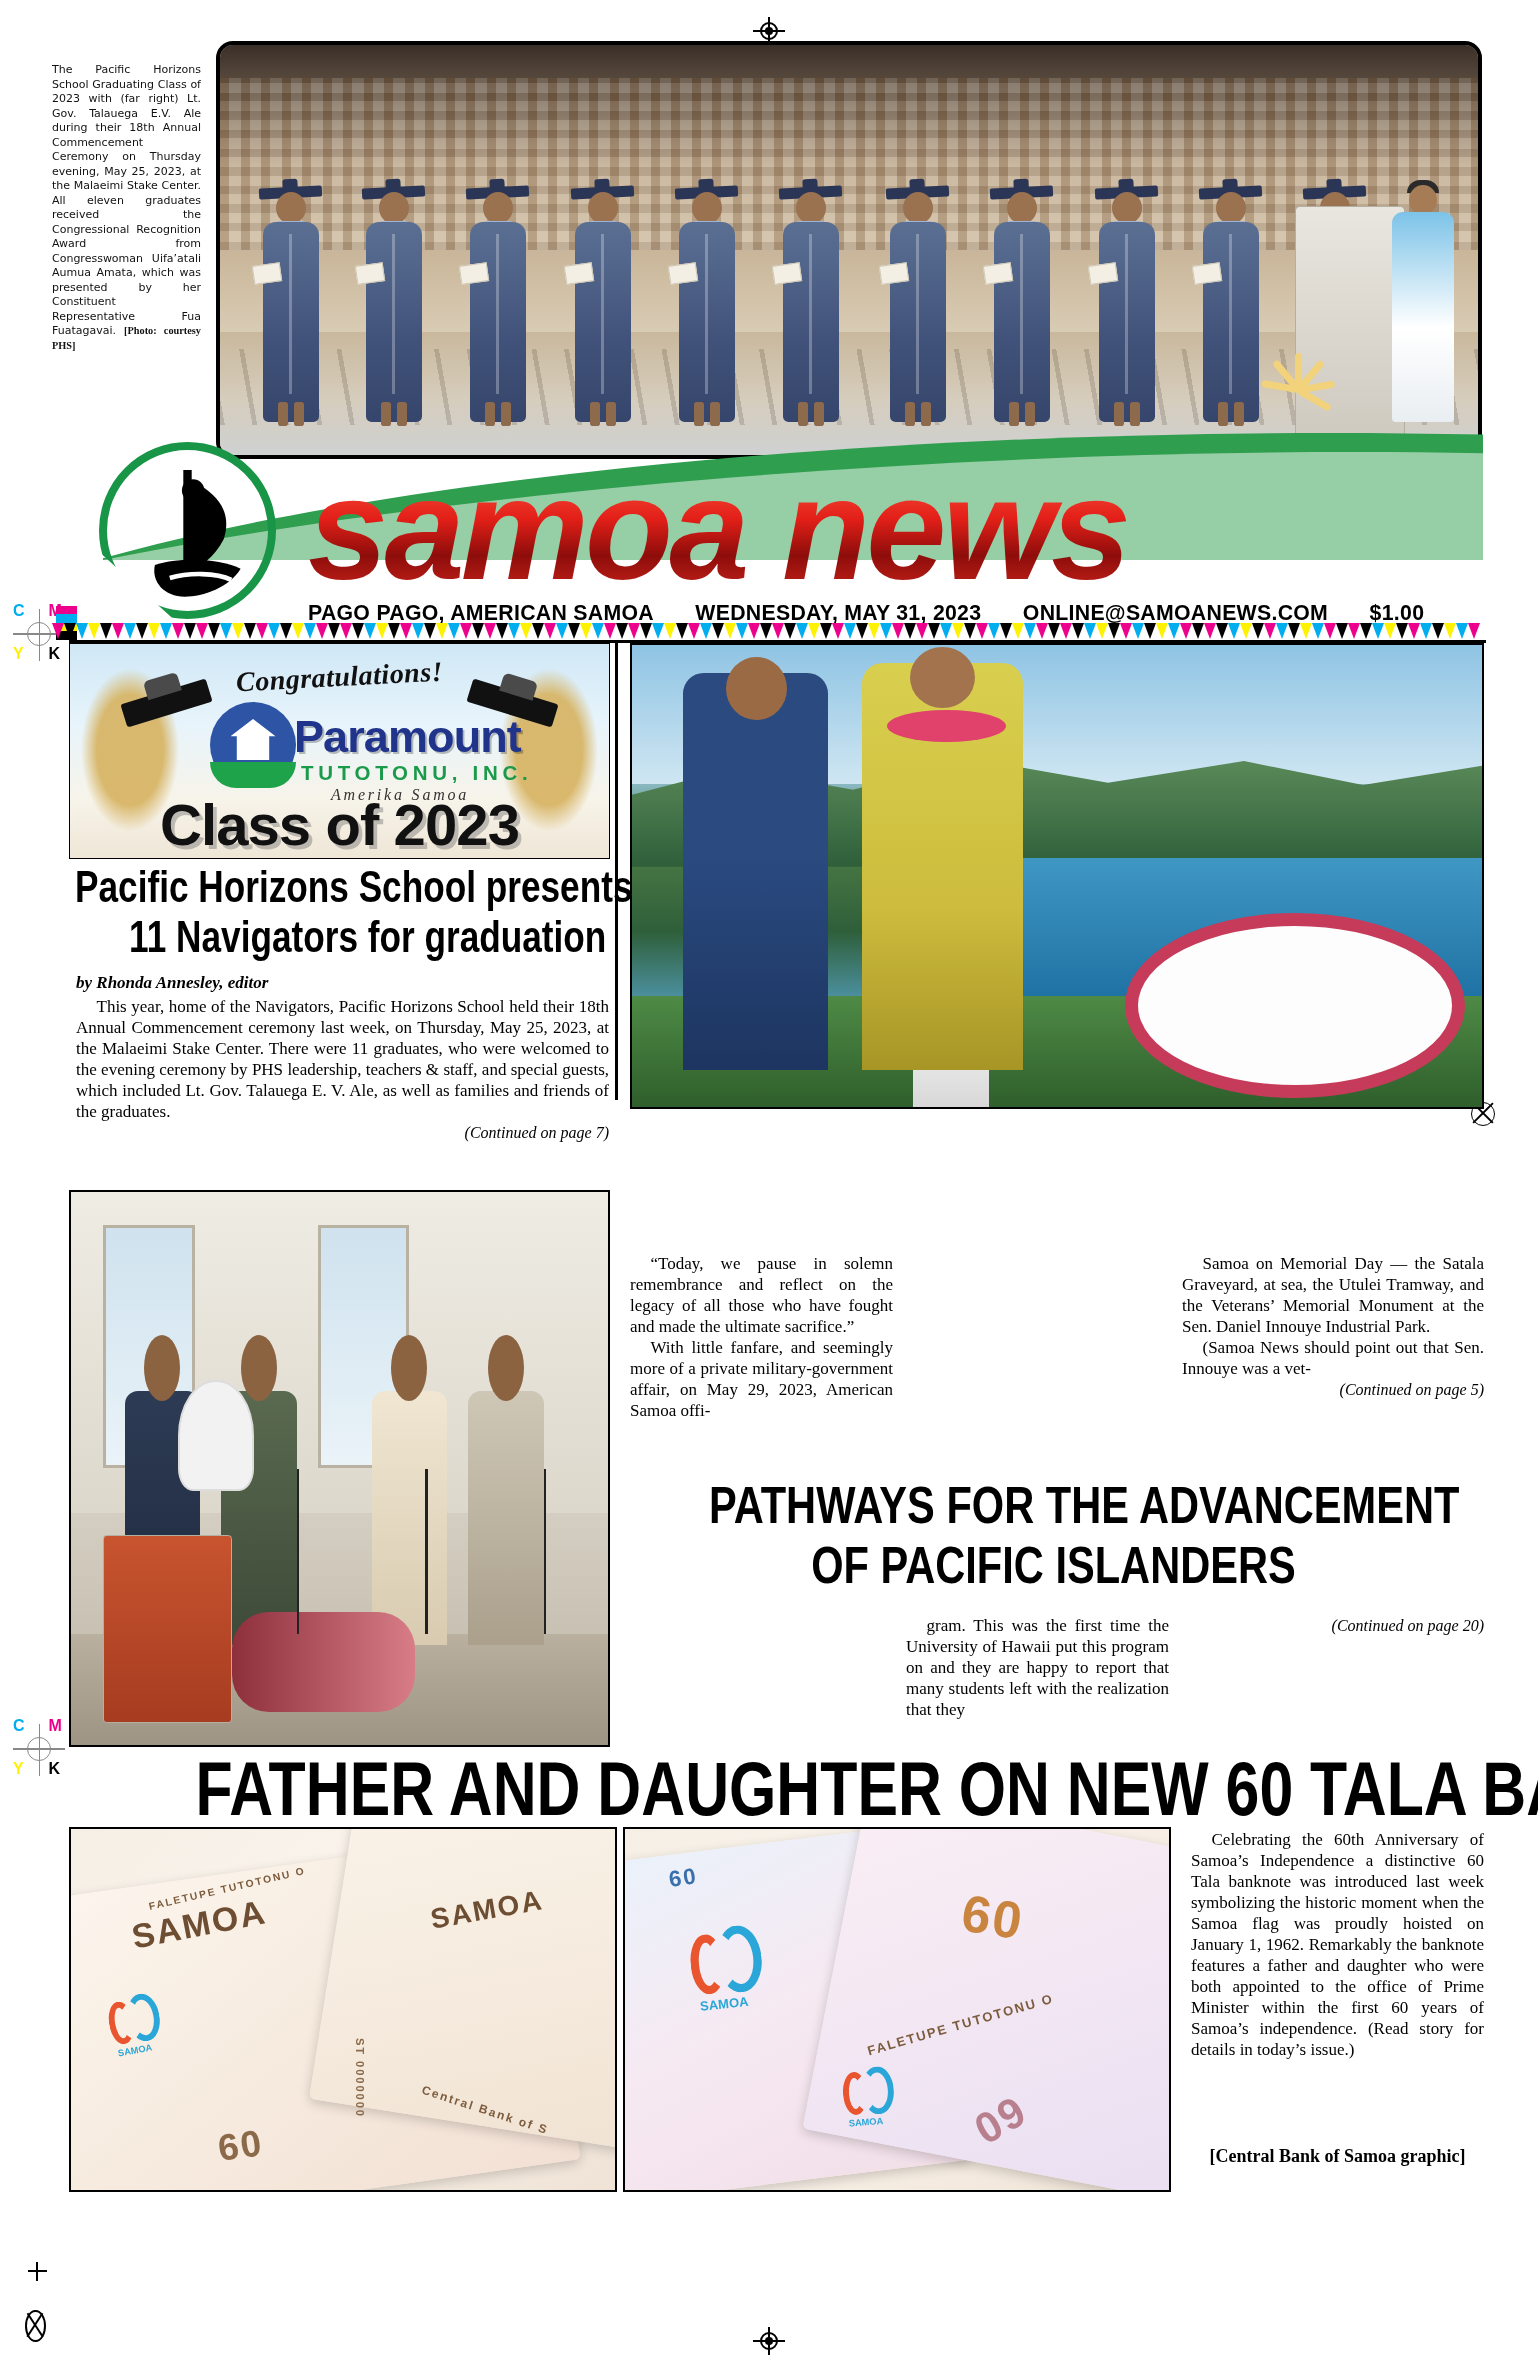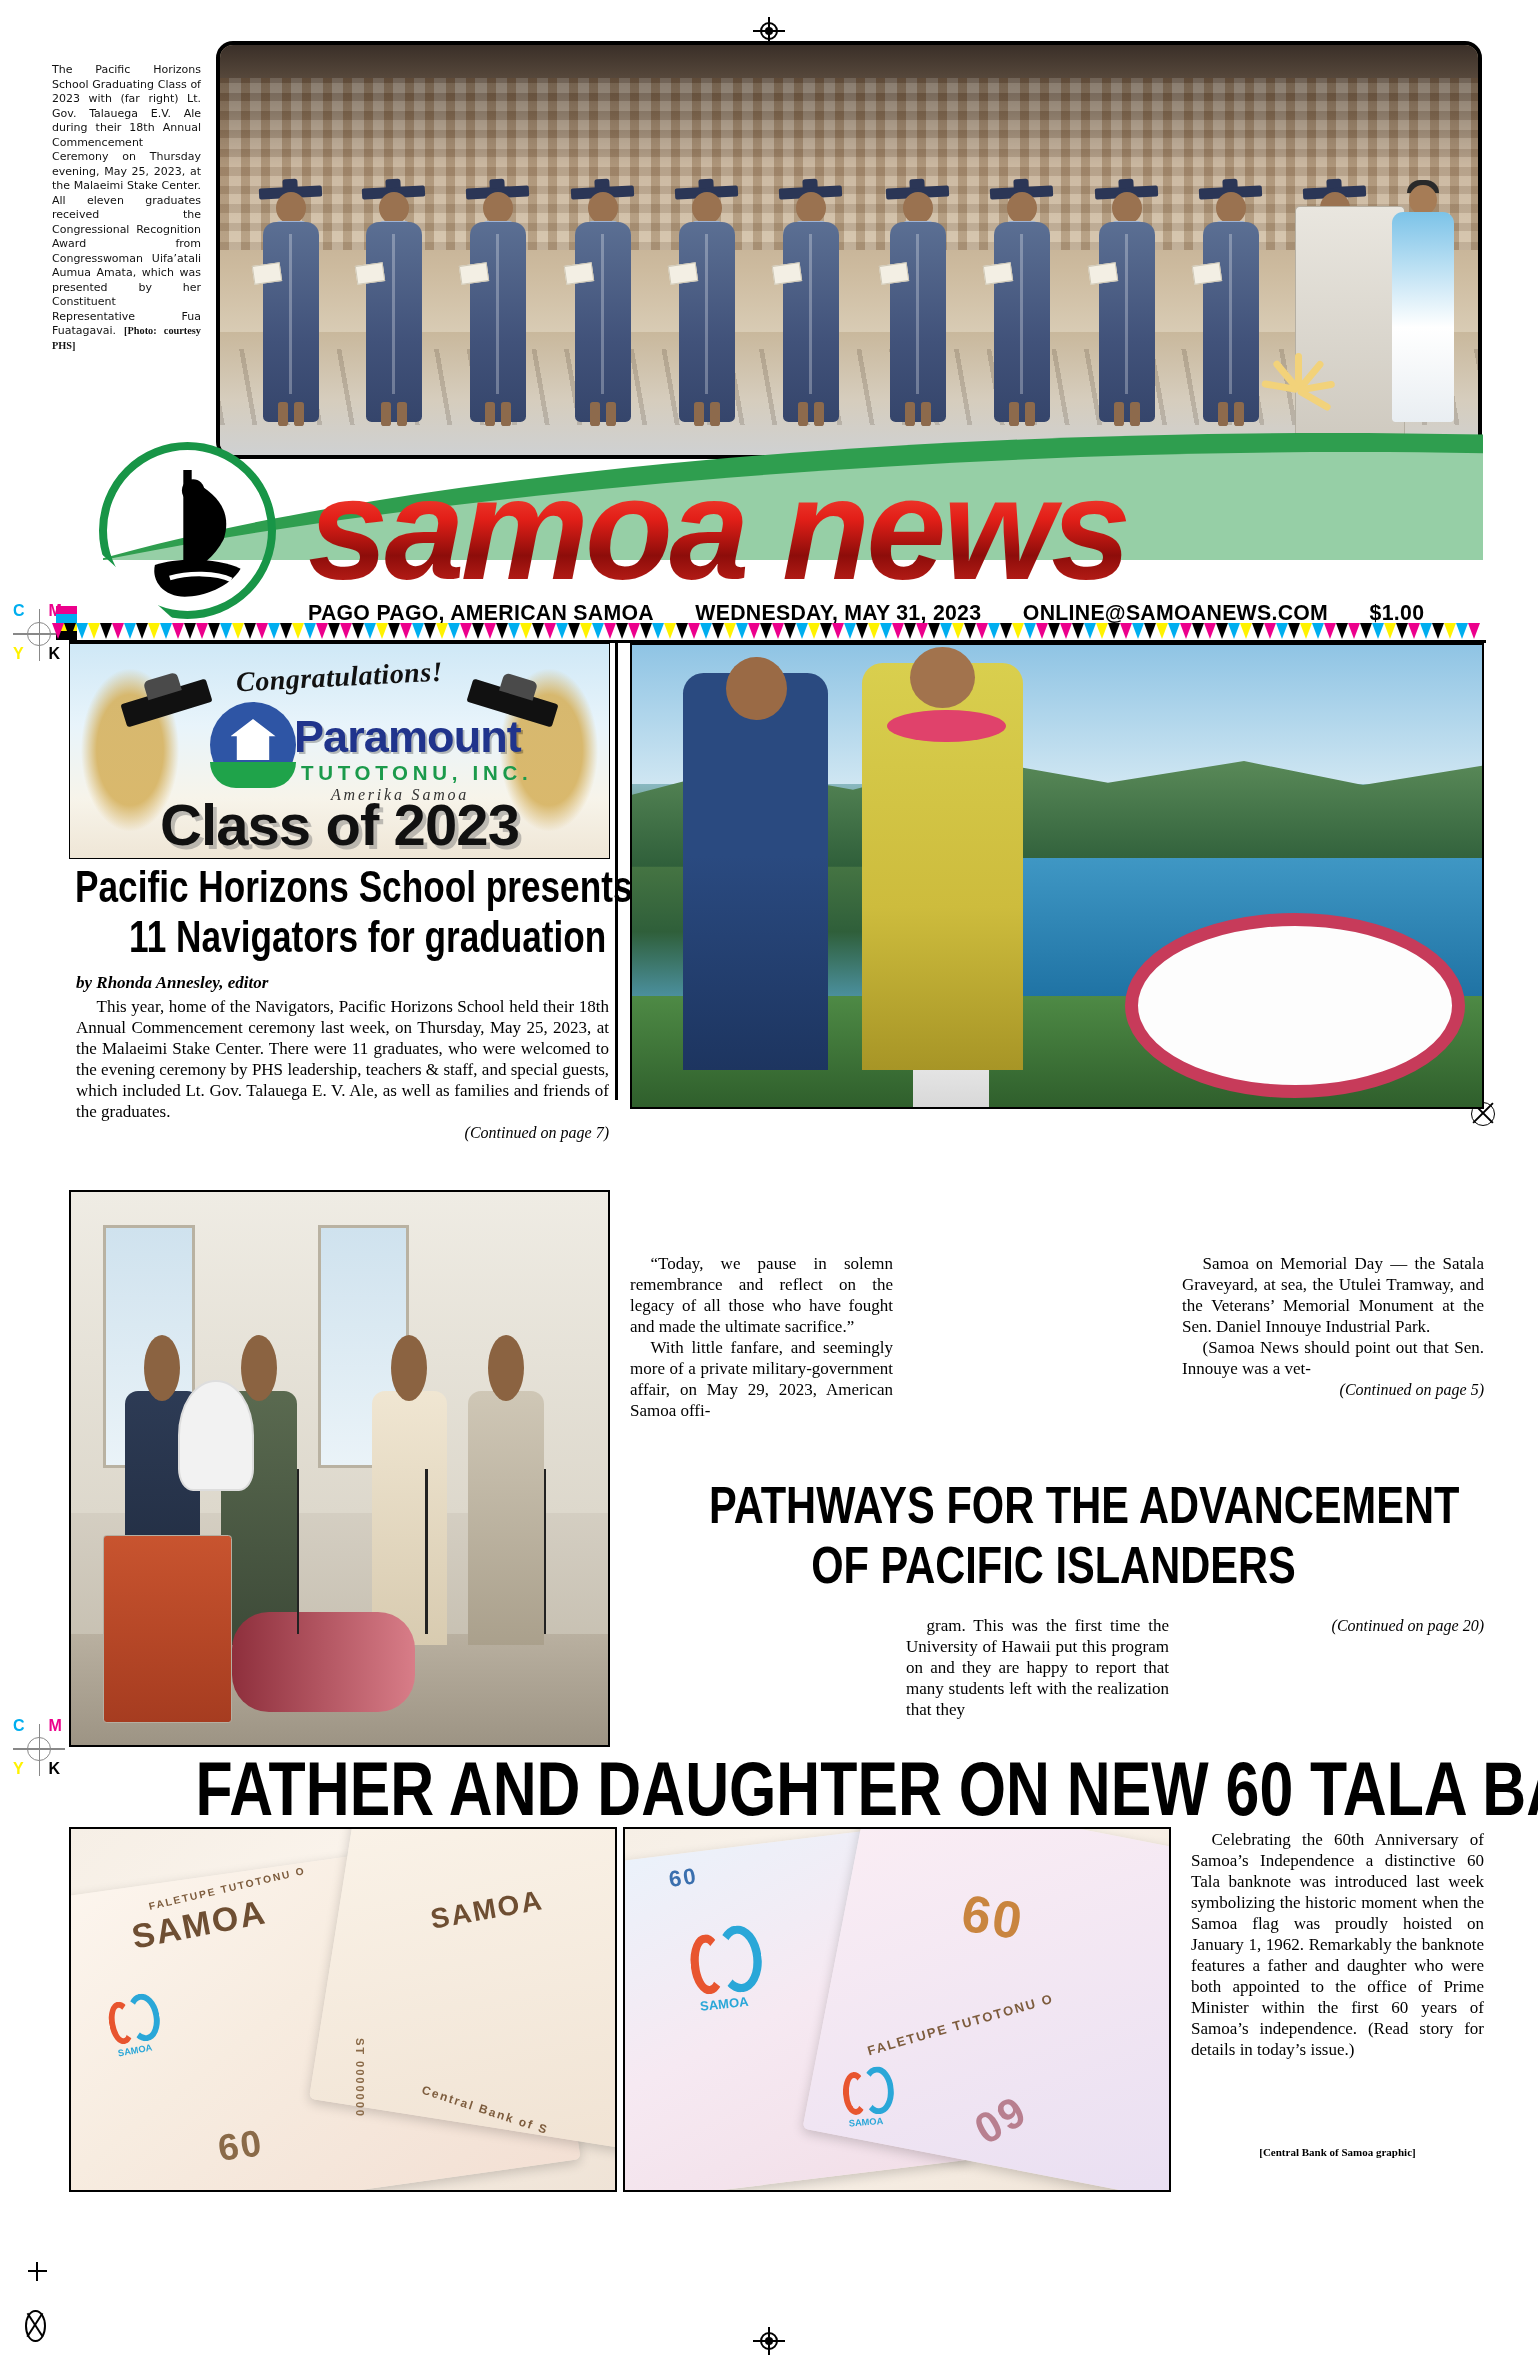--- a/index.html
+++ b/index.html
@@ -248,21 +248,21 @@
      color:#8a6a48; letter-spacing:1.9px; }
   .nlogo { position:absolute; width:52px; height:52px; }
   .nlogo .a { position:absolute; left:0; top:3.7px; width:24px; height:43px;
      border:6.5px solid #e8552f; border-radius:50%; border-right-color:transparent; }
   .nlogo .b { position:absolute; left:18.6px; top:0; width:32px; height:48px;
      border:6.5px solid #2aa7d8; border-radius:50%; border-left-color:transparent; }
   .nlogo .t { position:absolute; left:3.7px; top:50px; font-size:9.3px; font-weight:bold;
      color:#2aa7d8; font-family:"Liberation Sans", sans-serif; }
 
   .photo-credit { position:absolute; font-family:"Liberation Serif", serif;
-     font-weight:bold; font-size:11px; }
+     font-weight:bold; font-size:18px; }
 
   .x-mark { position:absolute; width:24px; height:24px; }
   .x-mark .c { position:absolute; inset:0; border:1.9px solid #000; border-radius:50%; }
   .x-mark .d1, .x-mark .d2 { position:absolute; left:-1.9px; top:10.3px; width:28px; height:1.9px; background:#000; }
   .x-mark .d1 { transform:rotate(45deg); } .x-mark .d2 { transform:rotate(-45deg); }
 </style>
 </head>
 <body>
 
 <div class="page">

